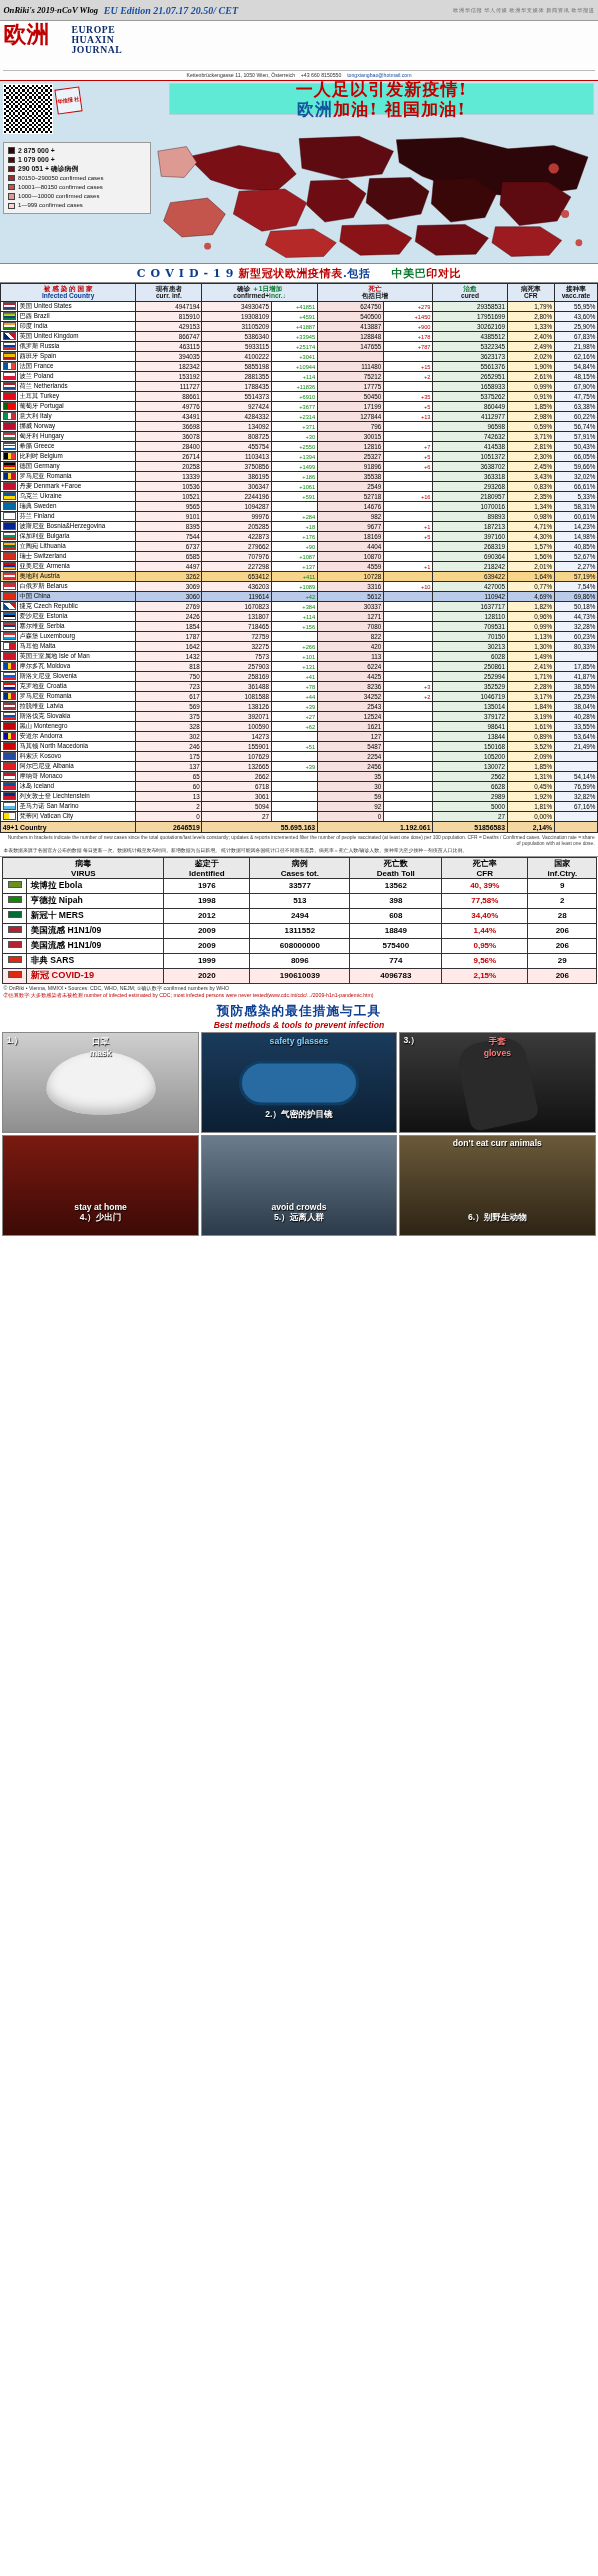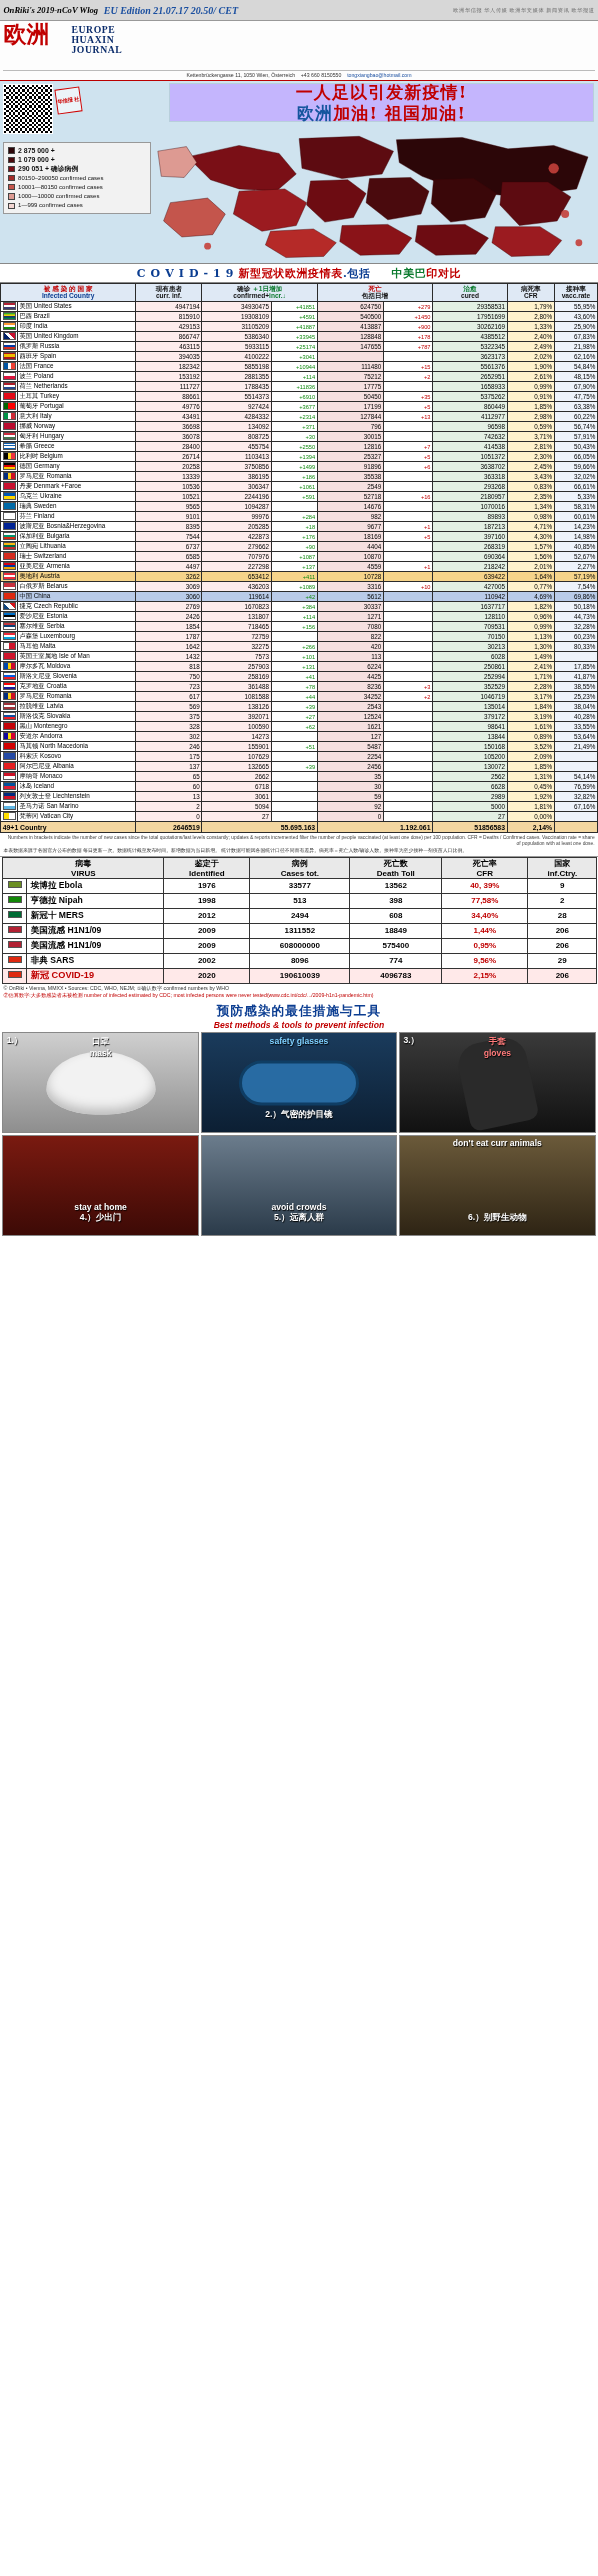--- a/index.html
+++ b/index.html
@@ -60,22 +60,22 @@
   }
   .mast-addr {
     border-top:0.6px solid #bbb;
     font-size:5.2px; color:#333; text-align:center; padding:1.1px 0 0.6px 0;
   }
   .mast-addr .mail { color:#1a4fa0; }
 
   
   .mapsec { position: relative; height: 182px; background:#cfe3ef; overflow:hidden; }
   .slogan {
-    position:absolute; left:169px; top:2.3px; width:425px; height:39px;
-    background:#c4b5fd; border:1.1px solid #b8cfdc;
+    position:absolute; left:169px; top:2.3px; width:425px; height:32px;
+    background:#5eead4; border:1.1px solid #b8cfdc;
     display:flex; flex-direction:column; align-items:center; justify-content:center;
   }
   .slogan div {
     font-family:"DejaVu Serif", serif; font-weight:bold; color:#c00000;
     font-size:17px; line-height:20.6px; letter-spacing:1.1px;
   }
   .slogan div .blue { color:#15559e; }
   .qr {
     position:absolute; left:3.4px; top:3.4px; width:50px; height:50px;
     background:
@@ -1019,21 +1019,21 @@
           <td class="v">美国流感 H1N1/09</td>
           <td class="n">2009</td>
           <td class="n">608000000</td>
           <td class="n">575400</td>
           <td class="cfrc">0,95%</td>
           <td class="n">206</td>
         </tr>
         <tr>
           <td class="flagc"><span class="flagbox" style="background: rgb(222, 41, 16);"></span></td>
           <td class="v">非典 SARS</td>
-          <td class="n">2002</td>
+          <td class="n">1999</td>
           <td class="n">8096</td>
           <td class="n">774</td>
           <td class="cfrc">9,56%</td>
           <td class="n">29</td>
         </tr>
         <tr class="covid">
           <td class="flagc"><span class="flagbox" style="background: rgb(222, 41, 16);"></span></td>
           <td class="v">新冠 COVID-19</td>
           <td class="n">2020</td>
           <td class="n">190610039</td>

